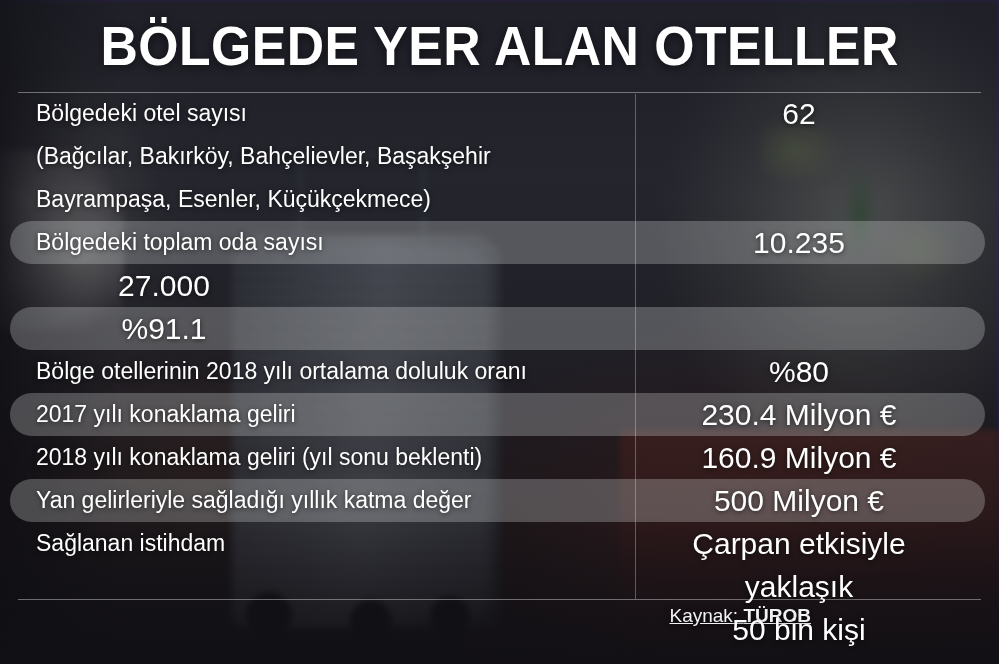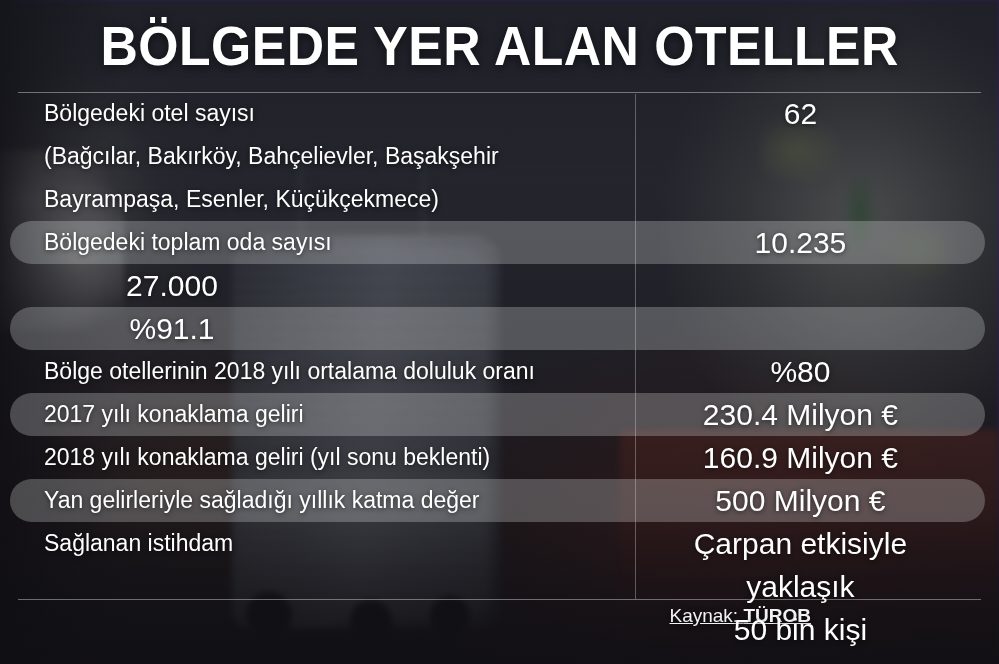--- a/index.html
+++ b/index.html
@@ -137,21 +137,20 @@
     background:rgba(225,225,225,0.34);
   }
 
   .rows { position:absolute; left:0; top:0; width:999px; }
 
   .row {
     position:relative;
     display:flex;
     align-items:flex-start;
     min-height:43px;
-    padding-left:8px;
   }
   .row.stripe::before {
     content:"";
     position:absolute;
     left:10px; right:14px; top:0; bottom:0;
     background:rgba(236,238,240,0.26);
     border-radius:26px;
     pointer-events:none;
   }
 

